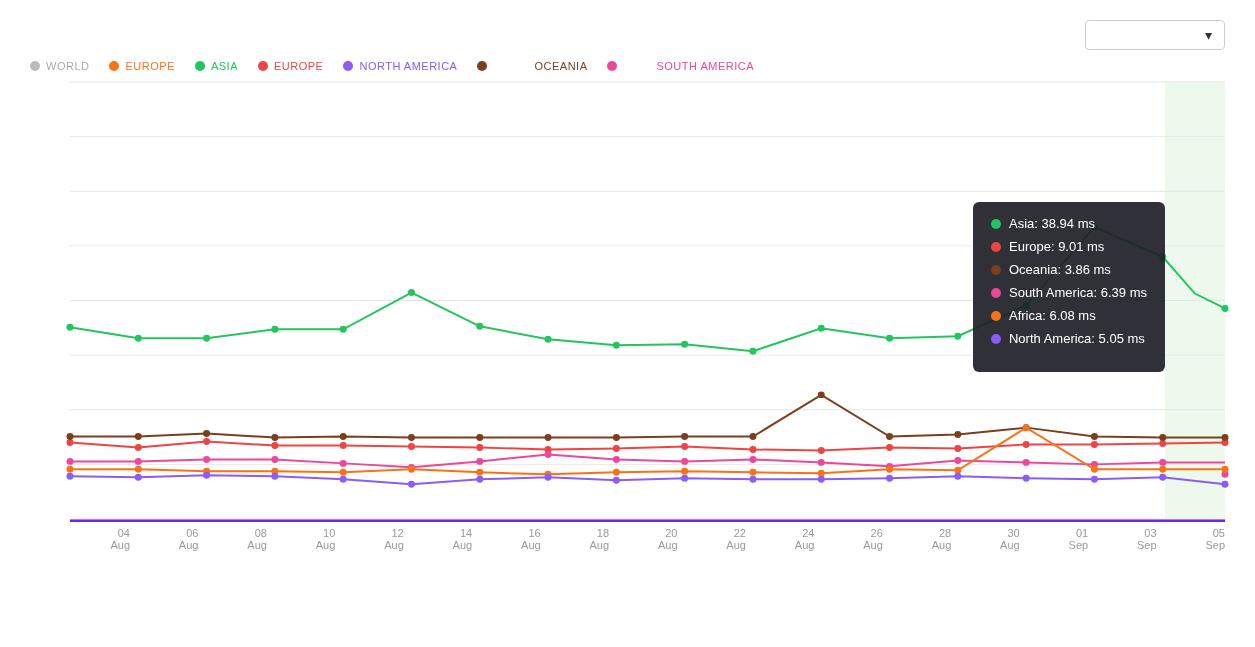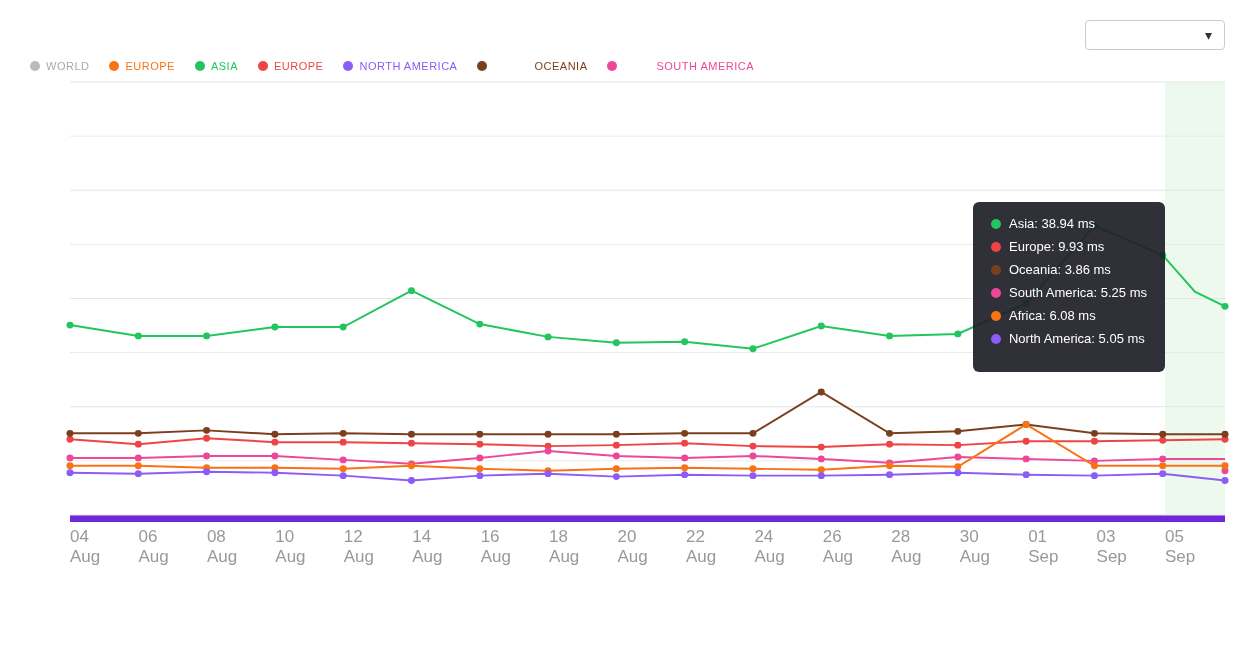--- a/index.html
+++ b/index.html
@@ -70,34 +70,34 @@
     .chart-container {
       position: relative;
       padding: 0 30px 0 70px;
       height: 480px;
     }
 
     .chart-area {
       position: relative;
       width: 100%;
       height: 440px;
-      border-bottom: 7px solid #6d28d9;
+      border-bottom: 3px solid #6d28d9;
     }
 
     .x-axis {
       display: flex;
       justify-content: space-between;
       padding: 5px 0 0 0;
       position: relative;
     }
 
     .x-label {
-      font-size: 17px;
+      font-size: 11px;
       color: #999;
-      text-align: left;
+      text-align: right;
       width: 60px;
     }
 
     .tooltip-box {
       position: absolute;
       right: 60px;
       top: 120px;
       background: rgba(30, 30, 40, 0.92);
       border-radius: 6px;
       padding: 14px 18px;
@@ -328,29 +328,29 @@
       <circle cx="1150" cy="405" r="3.5" fill="#8b5cf6"></circle>
     </svg>
 
     <div class="tooltip-box" id="tooltip-box">
     <div class="tooltip-row">
           <span class="tooltip-dot" style="background: rgb(34, 197, 94);"></span>
           <span>Asia: 38.94 ms</span>
         </div>
         <div class="tooltip-row">
           <span class="tooltip-dot" style="background: rgb(239, 68, 68);"></span>
-          <span>Europe: 9.93 ms</span>
+          <span>Europe: 9.01 ms</span>
         </div>
         <div class="tooltip-row">
           <span class="tooltip-dot" style="background: rgb(124, 63, 30);"></span>
           <span>Oceania: 3.86 ms</span>
         </div>
         <div class="tooltip-row">
           <span class="tooltip-dot" style="background: rgb(236, 72, 153);"></span>
-          <span>South America: 5.25 ms</span>
+          <span>South America: 6.39 ms</span>
         </div>
         <div class="tooltip-row">
           <span class="tooltip-dot" style="background: rgb(249, 115, 22);"></span>
           <span>Africa: 6.08 ms</span>
         </div>
         <div class="tooltip-row">
           <span class="tooltip-dot" style="background: rgb(139, 92, 246);"></span>
           <span>North America: 5.05 ms</span>
         </div>
       </div>

